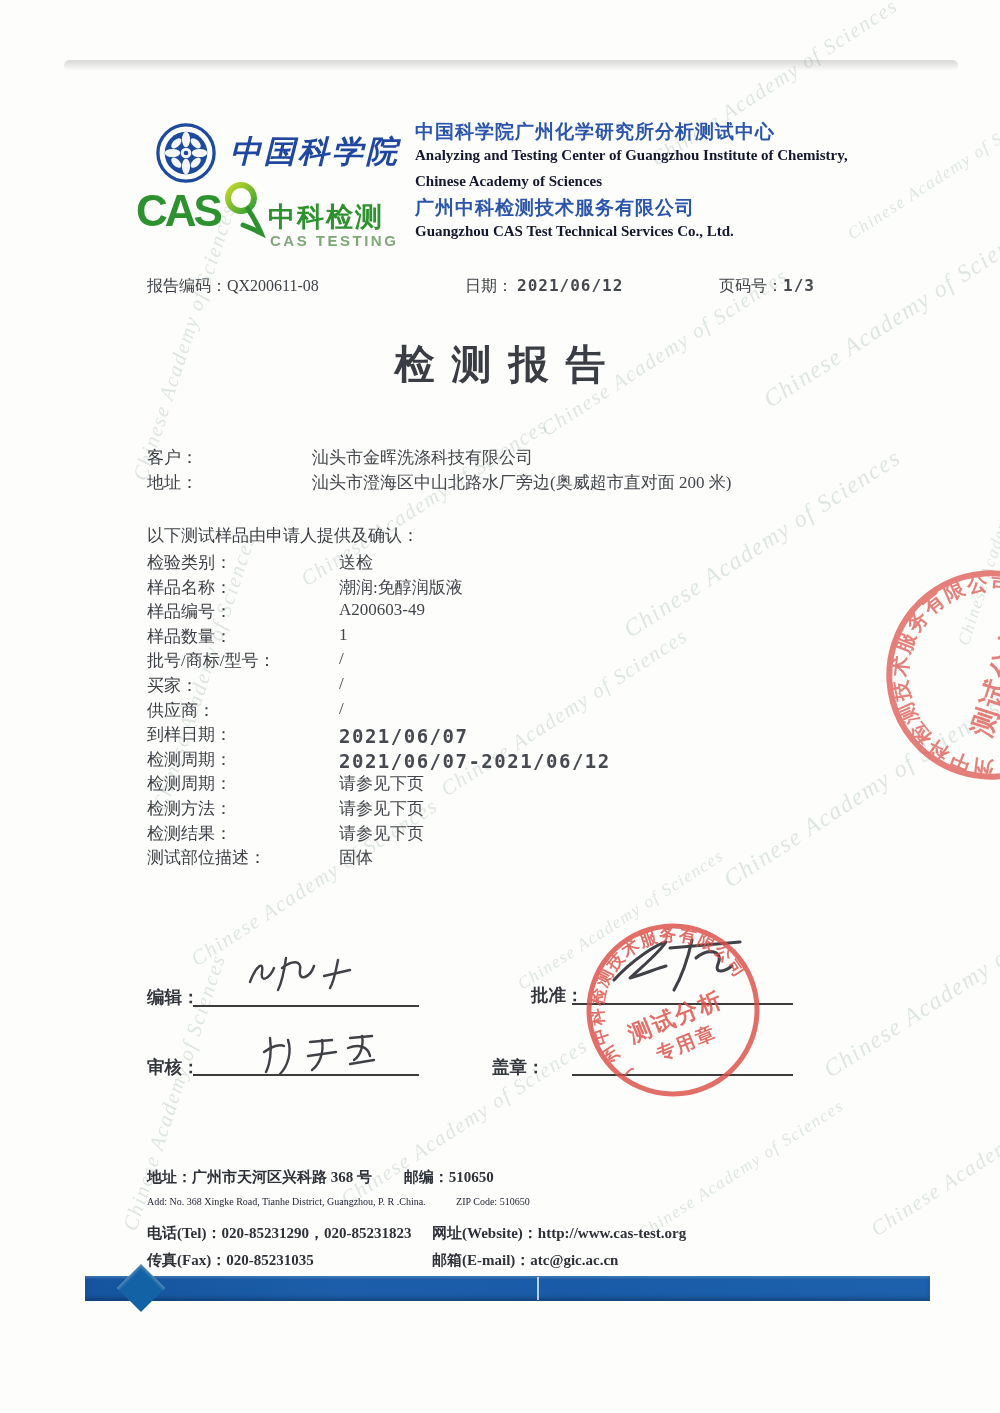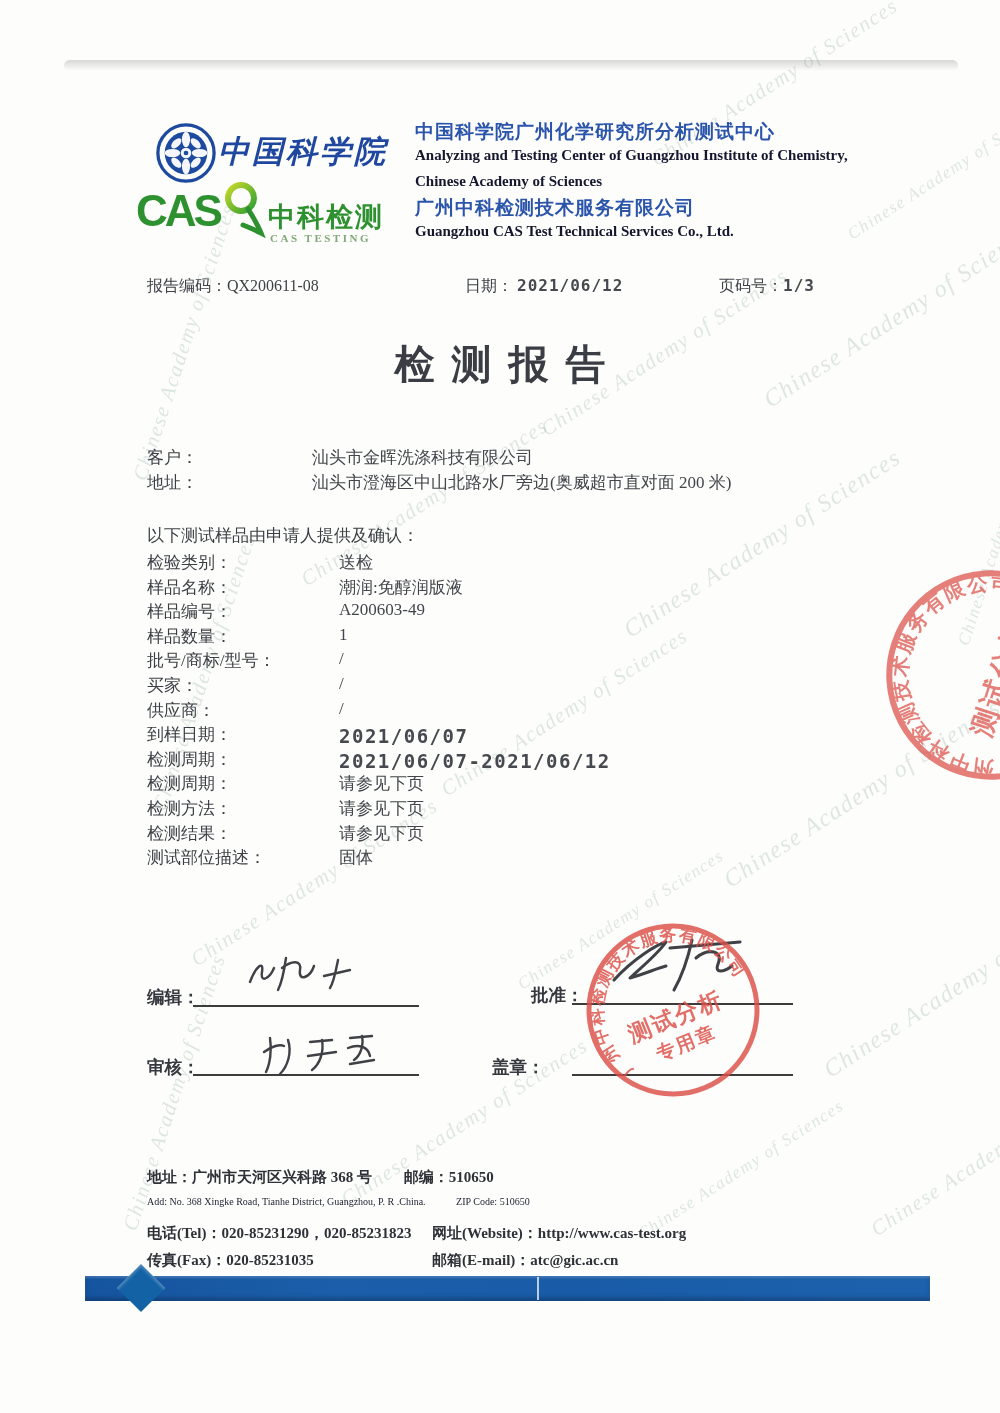--- a/index.html
+++ b/index.html
@@ -20,21 +20,21 @@
 
   
   .org-zh{font-size:19px;font-weight:700;color:#2b54ab;letter-spacing:1px;
           font-family:"Liberation Sans","DejaVu Sans",sans-serif;}
   .org-en{font-size:15px;font-weight:700;color:#14172e;}
   .cas-cal{font-size:31px;font-weight:700;font-style:italic;color:#1f479f;letter-spacing:3px;}
   .cas-txt{font-family:"Liberation Sans","DejaVu Sans",sans-serif;font-size:44px;font-weight:800;
            color:#2e9130;letter-spacing:-3px;}
   .zk-txt{font-family:"Liberation Sans","DejaVu Sans",sans-serif;font-size:27px;font-weight:700;
           color:#2e9130;letter-spacing:2px;}
-  .zk-sub{font-family:Liberation Serif, serif;font-size:11px;font-weight:600;
+  .zk-sub{font-family:Liberation Sans, sans-serif;font-size:15px;font-weight:600;
           color:#7fa878;letter-spacing:2.5px;}
 
   
   .meta{font-size:16px;color:#3e4147;}
   .meta b{font-family:"DejaVu Sans Mono",monospace;font-weight:700;letter-spacing:1px;color:#46494f;}
 
   .doc-title{left:0;right:0;top:337px;text-align:center;font-size:40px;font-weight:600;
              color:#3a3d43;letter-spacing:17px;text-indent:17px;}
 
   
@@ -106,21 +106,21 @@
       <ellipse cx="18" cy="32" rx="8" ry="4.2"></ellipse>
       <ellipse cx="46" cy="32" rx="8" ry="4.2"></ellipse>
       <ellipse cx="22" cy="22" rx="6.5" ry="3.6" transform="rotate(-45 22 22)"></ellipse>
       <ellipse cx="42" cy="22" rx="6.5" ry="3.6" transform="rotate(45 42 22)"></ellipse>
       <ellipse cx="22" cy="42" rx="6.5" ry="3.6" transform="rotate(45 22 42)"></ellipse>
       <ellipse cx="42" cy="42" rx="6.5" ry="3.6" transform="rotate(-45 42 42)"></ellipse>
       <circle cx="32" cy="32" r="5.5"></circle>
     </g>
     <circle cx="32" cy="32" r="2.4" fill="#1d4a9e"></circle>
   </svg>
-  <div class="abs cas-cal" style="left:218px;top:131px;">中国科学院</div>
+  <div class="abs cas-cal" style="left:230px;top:131px;">中国科学院</div>
 
   <div class="abs cas-txt" style="left:136px;top:186px;">CAS</div>
   <svg class="abs" style="left:215px;top:181px;" width="52" height="62" viewBox="0 0 52 62">
     <defs>
       <linearGradient id="mg" x1="0" y1="0" x2="1" y2="1">
         <stop offset="0" stop-color="#c6d92b"></stop>
           <stop offset="1" stop-color="#2f9e33"></stop>
       </linearGradient>
     </defs>
     <circle cx="26" cy="17" r="13" fill="none" stroke="url(#mg)" stroke-width="6"></circle>

